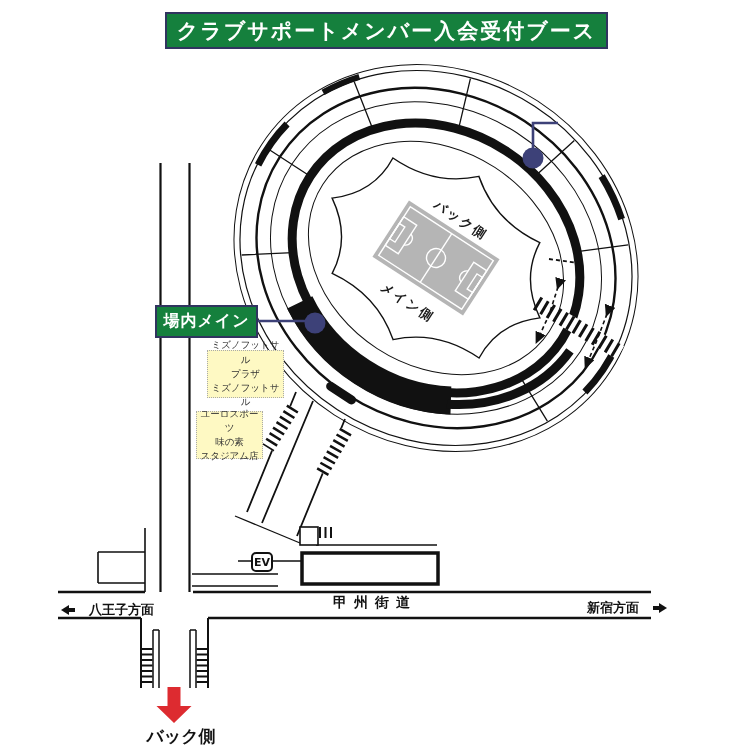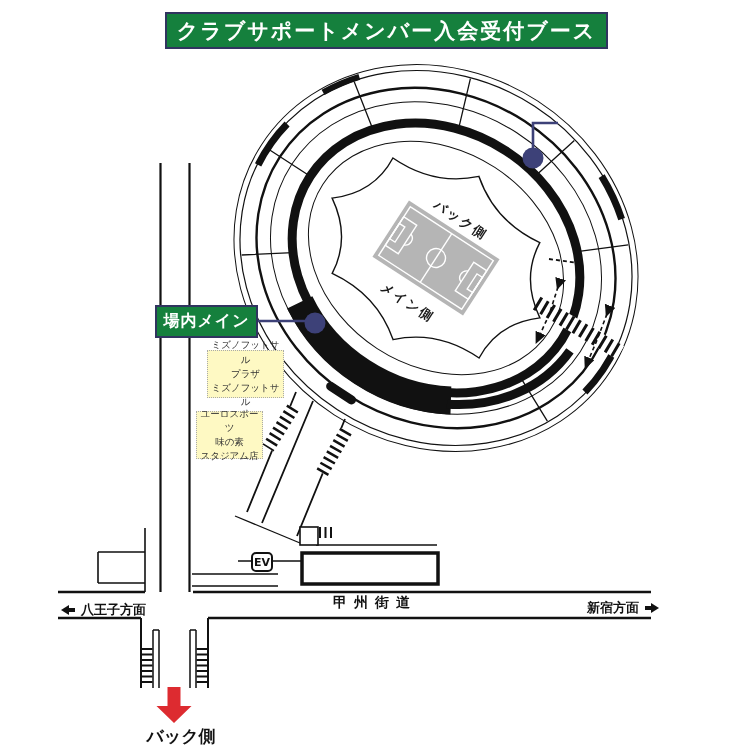--- a/index.html
+++ b/index.html
@@ -13,21 +13,21 @@
   #booth-back-label{left:558px;top:107px;width:103px;height:33px;font-size:16px;letter-spacing:1px;}
   #booth-main-label{left:155px;top:305px;width:103px;height:33px;font-size:16px;letter-spacing:1px;}
   .dotted-box{border:1px dotted #aaa;background:#fef9c3;color:#333;font-size:9.5px;line-height:1.5;
               text-align:center;display:flex;flex-direction:column;justify-content:center;box-sizing:border-box;}
   #mizuno-box{left:207px;top:350px;width:77px;height:48px;}
   #euro-box{left:196px;top:411px;width:67px;height:48px;}
   #ev-badge{left:216px;top:552px;width:22px;height:20px;border:2px solid #111;border-radius:5px;
             background:#fff;font-size:11px;font-weight:bold;display:flex;align-items:center;
             justify-content:center;box-sizing:border-box;margin-left:35px;}
   #koshu-label{left:300px;top:594px;width:150px;text-align:center;font-size:14px;font-weight:bold;letter-spacing:7px;}
-  .dir-label{font-size:13px;font-weight:bold;display:flex;align-items:center;gap:6px;}
+  .dir-label{font-size:13px;font-weight:bold;display:flex;align-items:center;gap:14px;}
   #dir-west{left:61px;top:601px;}
   #dir-east{left:587px;top:599px;}
   #station-label{left:141px;top:725px;width:80px;text-align:center;font-size:17px;font-weight:bold;}
   .arrow-shape{display:inline-flex;align-items:center;}
   .tri-left{width:0;height:0;border-top:5px solid transparent;border-bottom:5px solid transparent;border-right:8px solid #111;}
   .tri-right{width:0;height:0;border-top:5px solid transparent;border-bottom:5px solid transparent;border-left:8px solid #111;}
   .bar{width:6px;height:4px;background:#111;}
 </style>
 </head>
 <body>

